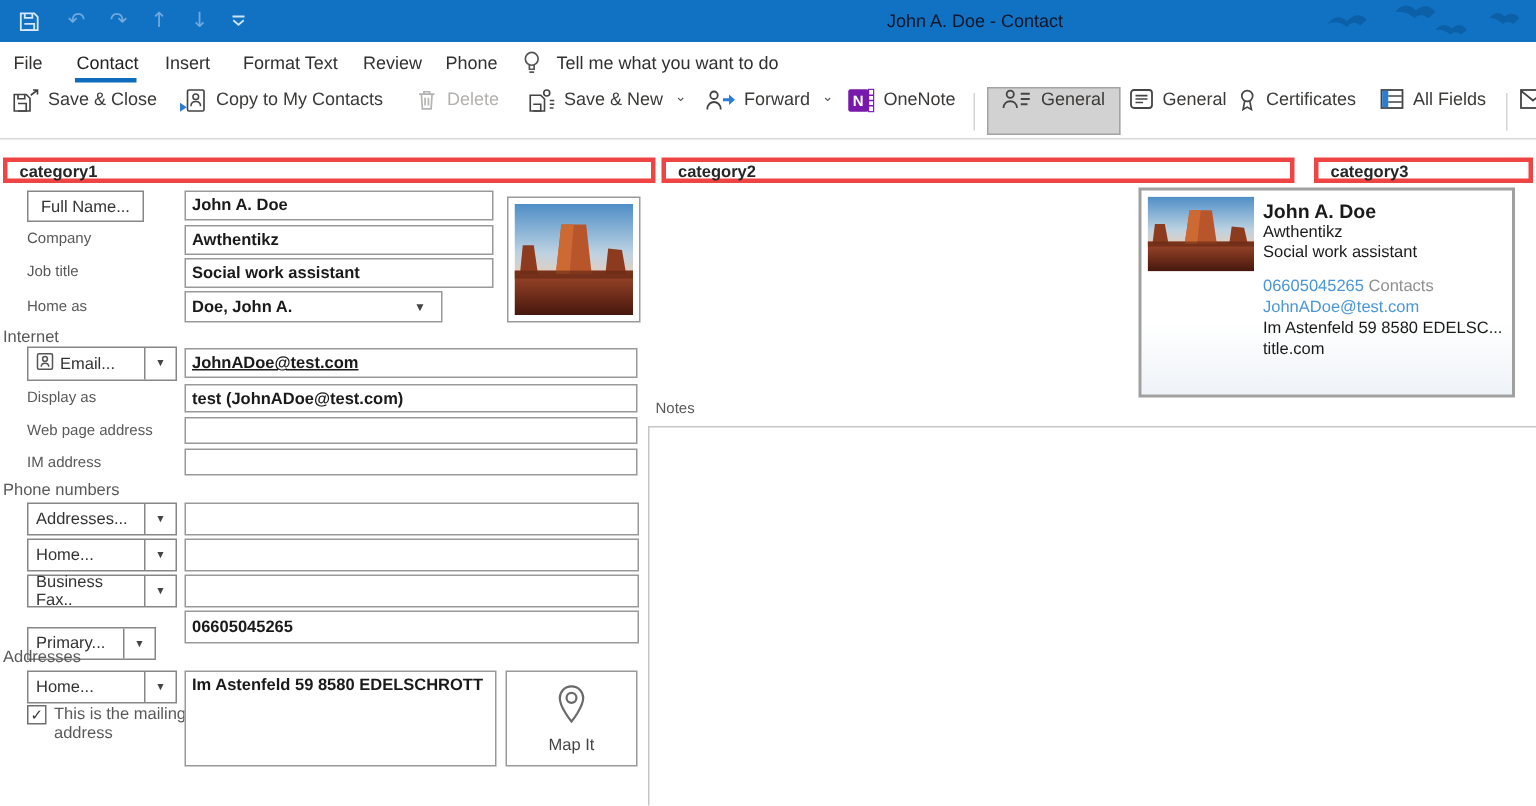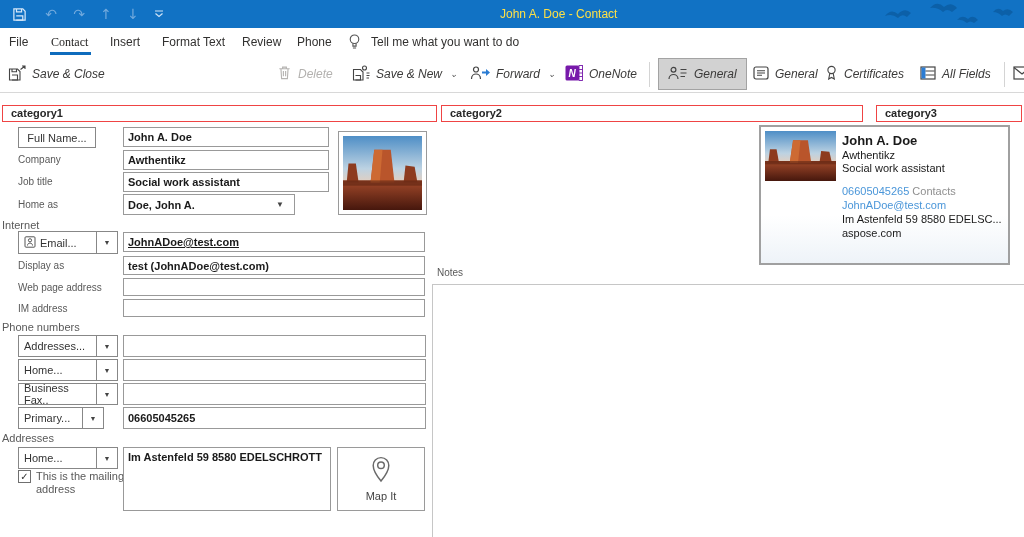--- a/index.html
+++ b/index.html
@@ -5,40 +5,40 @@
   * { margin:0; padding:0; box-sizing:border-box; }
   html,body { width:1024px; height:537px; }
   body { position:relative; overflow:hidden; background:#fff;
          font-family:"Liberation Sans", sans-serif; color:#1a1a1a; }
   .abs { position:absolute; }
 
   
   .titlebar { left:0; top:0; width:1024px; height:28px; background:#1172c4; }
   .qat-icon { top:5px; width:18px; height:18px; display:flex; align-items:center; justify-content:center;
               font-family:"DejaVu Sans", sans-serif; font-size:14px; color:#71a9dd; }
-  .win-title { left:500px; top:0; width:300px; height:28px; line-height:28px; 
-               color:#fde047; font-size:12px; }
+  .win-title { left:500px; top:0; width:300px; height:28px; line-height:28px; text-align:center;
+               color:#0f172a; font-size:12px; }
 
   
   .menubar { left:0; top:28px; width:1024px; height:28px; background:#fff; }
   .menu-tab { top:7px; font-size:12px; color:#323130; cursor:default; }
-  .menu-tab.active { color:#252423;font-family:Liberation Serif, serif; }
+  .menu-tab.active { color:#252423; }
   .tab-underline { left:50px; top:52px; width:41px; height:3px; background:#0f6cbd; }
   .tellme { top:7px; font-size:12px; color:#323130; }
 
   
   .ribbon { left:0; top:56px; width:1024px; height:37px; background:#fff; border-bottom:1px solid #d8d8d8; }
-  .rbtn { display:flex; align-items:center; gap:6px; height:30px; top:3px; font-size:12px; color:#3b3a39;font-style:italic; }
+  .rbtn { display:flex; gap:6px; height:30px; top:3px; font-size:12px; color:#3b3a39; }
   .rbtn .chev { font-size:9px; color:#555; margin-left:2px; }
   .rbtn.disabled { color:#b3b1af; }
   .rsep { top:6px; width:1px; height:25px; background:#d4d4d4; }
   .rbtn.selected { background:#d2d2d2; border:1px solid #a3a3a3; padding:0 9px; height:32px; top:2px; }
 
   
-  .catbox { top:105px; height:17px; background:#fff; border:1px solid #ef4444;
+  .catbox { top:105px; height:17px; background:#fff; border:3px solid #ef4444;
             font-size:11px; font-weight:700; color:#262626; line-height:15px; padding-left:8px; }
 
   
   .flabel { font-size:10px; color:#595959; }
   .fheader { font-size:11px; color:#595959; }
   .fbtn { background:#fff; border:1px solid #878787; font-size:11px; color:#333;
           display:flex; align-items:center; justify-content:center; }
   .split { background:#fff; border:1px solid #878787; display:flex; align-items:stretch; }
   .split .sp-main { flex:1; display:flex; align-items:center; gap:4px; padding-left:5px;
                     font-size:11px; color:#333; }
@@ -135,20 +135,29 @@
     <span><svg viewBox="0 0 18 16" width="18" height="16">
           <g fill="none" stroke="#444" stroke-width="1.1">
             <path d="M1.5 4 h8 l2.5 2.5 V15 H1.5 z"></path>
             <path d="M4 10 h5.5 V15 H4"></path>
             <path d="M4 4 v2.8 h4.5 V4"></path>
             <path d="M12.5 4.5 L17 1 M14 1 h3 v3"></path>
           </g>
         </svg></span>
     <span>Save &amp; Close</span>
   </div>
+  <div class="abs rbtn" style="left:120px">
+    <span><svg viewBox="0 0 18 16" width="18" height="16">
+          <rect x="5" y="1" width="11" height="14" rx="1" fill="none" stroke="#444" stroke-width="1.1"></rect>
+          <circle cx="10.5" cy="5.5" r="1.9" fill="none" stroke="#444"></circle>
+          <path d="M7.3 11.8 c0-2.2 1.6-3.2 3.2-3.2 s3.2 1 3.2 3.2" fill="none" stroke="#444"></path>
+          <path d="M0 9.5 l4.5 3 -4.5 3 z" fill="#2b7cd3"></path>
+        </svg></span>
+    <span>Copy to My Contacts</span>
+  </div>
   <div class="abs rbtn disabled" style="left:277px">
     <span><svg viewBox="0 0 16 16" width="15" height="15">
           <g fill="none" stroke="#b5b3b1" stroke-width="1.2">
             <path d="M2.5 4 h11 M6 4 V2.3 h4 V4 M4.2 4 l.7 10.5 h6.2 L11.8 4 M6.8 6.5 v5.5 M9.2 6.5 v5.5"></path>
           </g>
         </svg></span>
     <span>Delete</span>
   </div>
   <div class="abs rbtn" style="left:352px">
     <span><svg viewBox="0 0 18 16" width="18" height="16">
@@ -298,21 +307,21 @@
 <input class="abs inp" style="left: 123px; top: 359px; width: 303px; height: 22px;" value="">
 
 <div class="abs split" style="left:18px; top:383px; width:100px; height:22px">
   <span class="sp-main">
       <span>Business Fax..</span>
     </span>
   <span class="sp-arrow">▼</span>
 </div>
 <input class="abs inp" style="left: 123px; top: 383px; width: 303px; height: 22px;" value="">
 
-<div class="abs split" style="left:18px; top:407px; width:86px; height:22px">
+<div class="abs split" style="left:18px; top:418px; width:86px; height:22px">
   <span class="sp-main">
       <span>Primary...</span>
     </span>
   <span class="sp-arrow">▼</span>
 </div>
 <input class="abs inp" style="left: 123px; top: 407px; width: 303px; height: 22px;" value="06605045265">
 
 <span class="abs fheader" style="left:2px; top:432px">Addresses</span>
 
 <div class="abs split" style="left:18px; top:447px; width:100px; height:22px">
@@ -353,14 +362,14 @@
   </div>
   <div class="bc-line bc-name" style="top:6px">John A. Doe</div>
   <div class="bc-line" style="top:22px">Awthentikz</div>
   <div class="bc-line" style="top:35px">Social work assistant</div>
   <div class="bc-line" style="top:58px">
     <span class="bc-blue">06605045265</span>
     <span class="bc-gray">Contacts</span>
   </div>
   <div class="bc-line bc-blue" style="top:72px">JohnADoe@test.com</div>
   <div class="bc-line" style="top:86px">Im Astenfeld 59 8580 EDELSC...</div>
-  <div class="bc-line" style="top:100px">aspose.com</div>
+  <div class="bc-line" style="top:100px">title.com</div>
 </div>
 
 </body></html>

